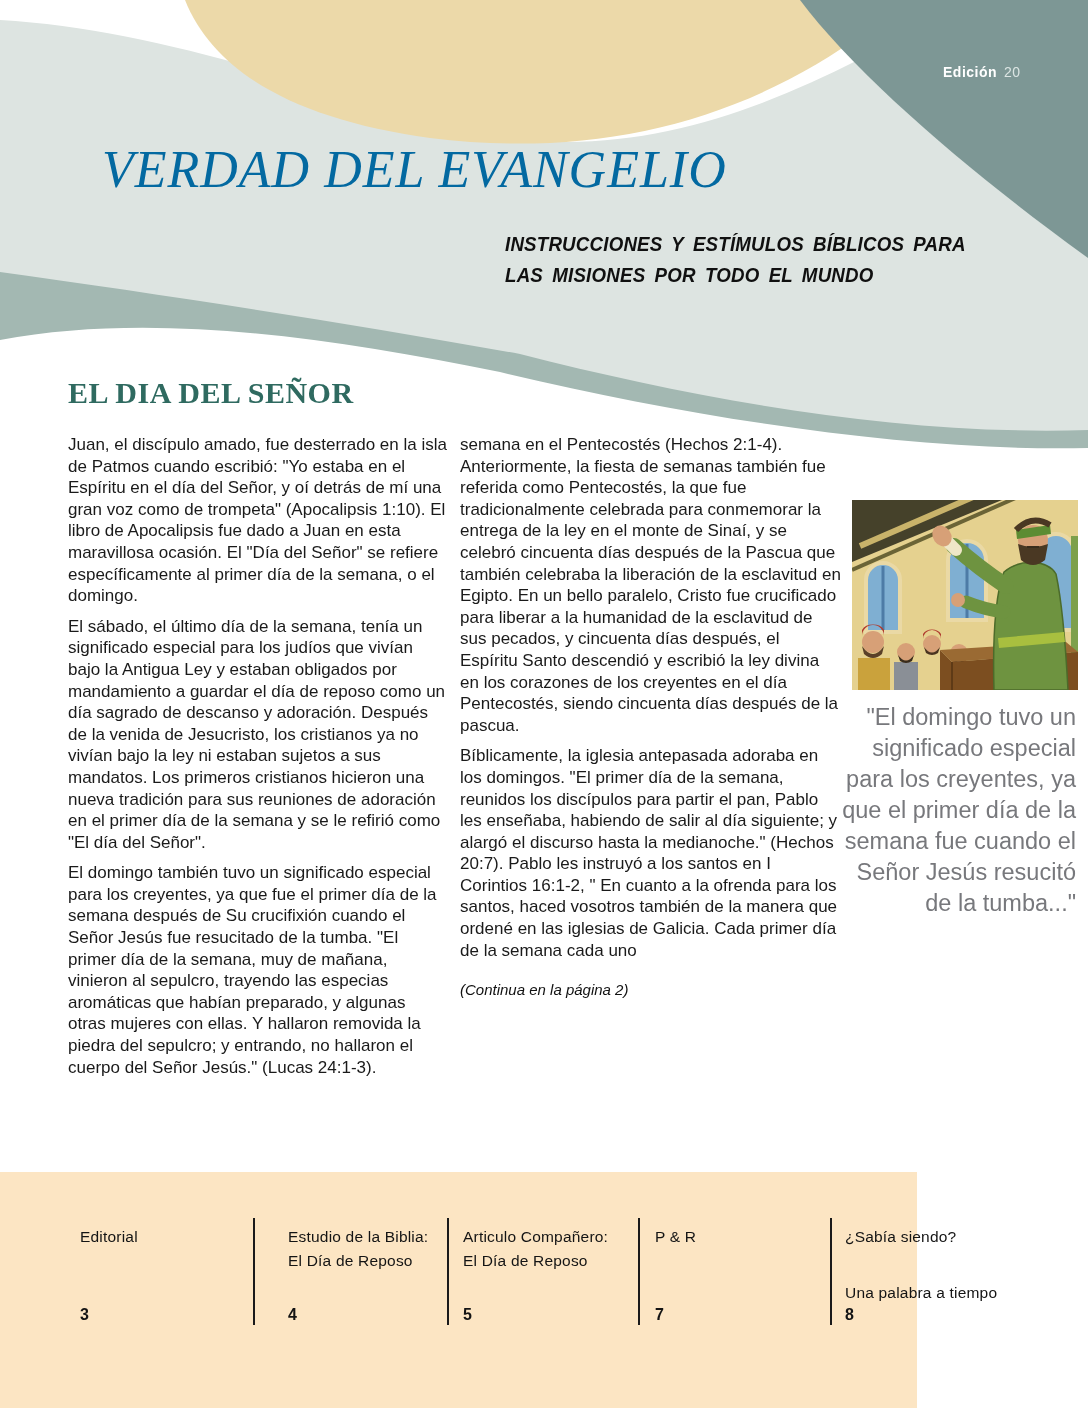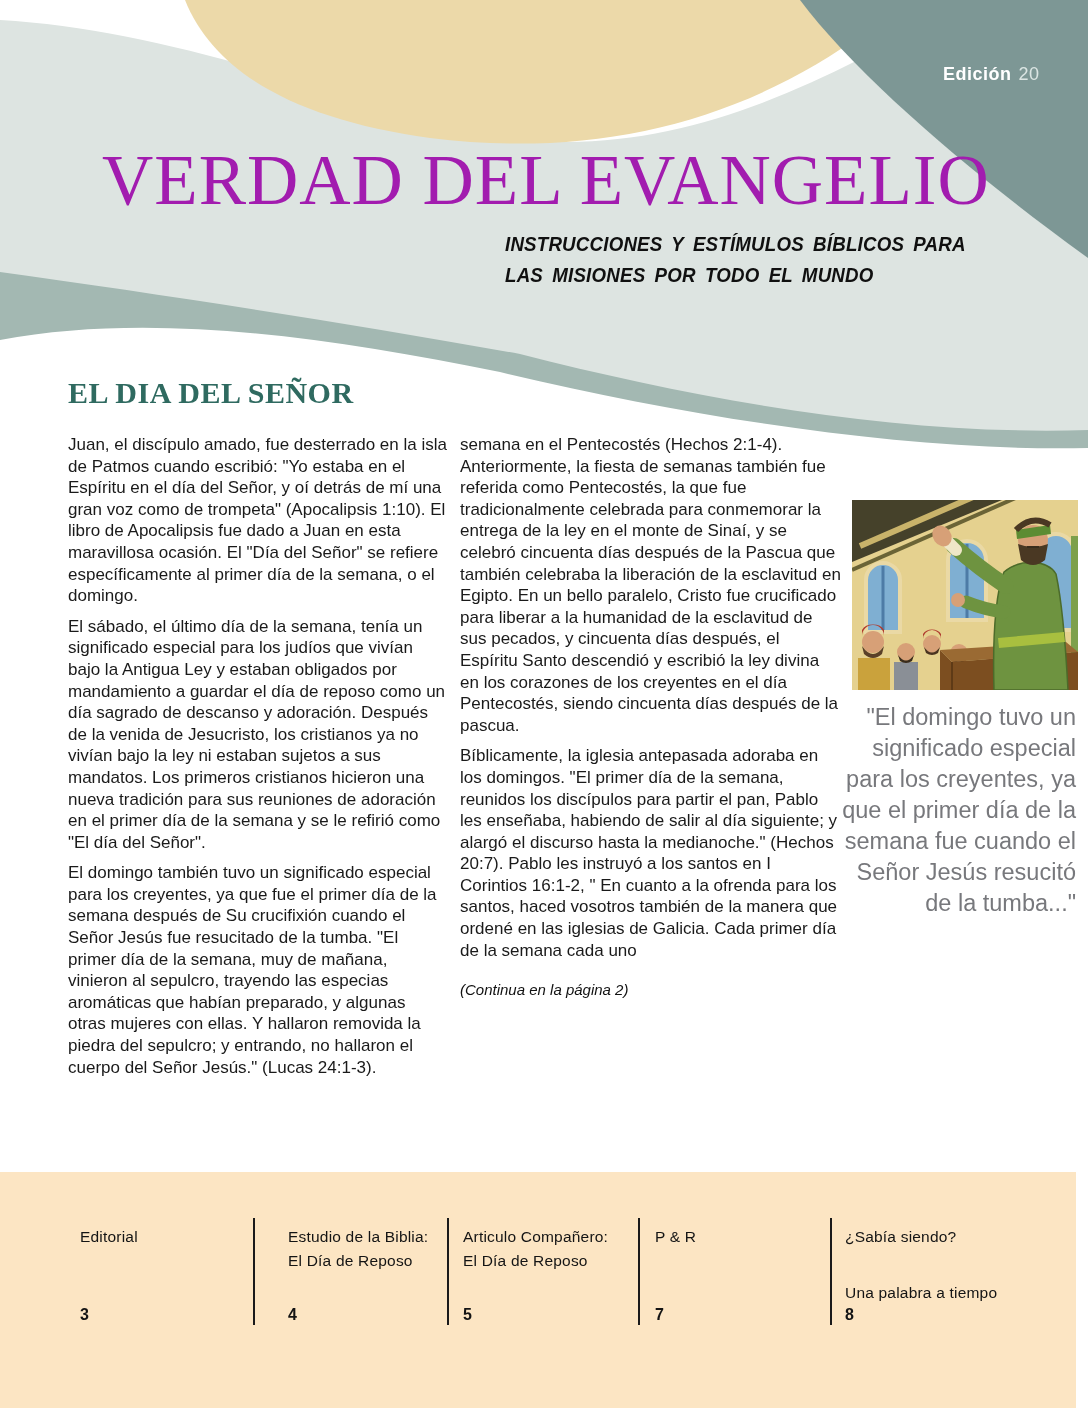--- a/index.html
+++ b/index.html
@@ -1,38 +1,38 @@
 <!DOCTYPE html>
 <html><head>
 <meta charset="utf-8">
 <style>
   html,body{margin:0;padding:0;background:#ffffff;}
   .page{position:relative;width:1088px;height:1408px;background:#ffffff;overflow:hidden;
         font-family:"Liberation Sans",sans-serif;color:#1a1a1a;}
   .masthead{position:absolute;left:0;top:0;width:1088px;height:460px;display:block;}
-  .edition{position:absolute;left:943px;top:64px;color:#ffffff;font-size:18px;font-weight:600;
+  .edition{position:absolute;left:943px;top:64px;color:#ffffff;font-size:14px;font-weight:600;
            letter-spacing:.5px;white-space:nowrap;}
   .edition .ed-num{font-weight:300;color:#e6eeec;opacity:.9;margin-left:7px;}
   .title{position:absolute;left:102px;top:140px;margin:0;font-family:"Liberation Serif",serif;
-         font-weight:400;font-size:71px;letter-spacing:1px;color:#a21caf;white-space:nowrap;}
+         font-weight:400;font-size:52px;letter-spacing:1px;color:#0369a1;white-space:nowrap;font-style:italic;}
   .subtitle{position:absolute;left:505px;top:229px;font-style:italic;font-weight:700;
             font-size:19.5px;line-height:31px;letter-spacing:.2px;word-spacing:4px;color:#101010;
             transform:scaleX(.96);transform-origin:left top;white-space:nowrap;}
   .heading{position:absolute;left:68px;top:376px;margin:0;font-family:"Liberation Serif",serif;
            font-weight:700;font-size:30px;letter-spacing:.5px;color:#2f6a60;white-space:nowrap;}
   .col{position:absolute;top:426px;font-size:17px;line-height:21.6px;color:#1a1a1a;}
   .col p{margin:8px 0 9px 0;}
   .col1{left:68px;width:379px;}
   .col2{left:460px;width:381px;}
   .continua{text-align:left;padding-right:22px;font-style:italic;font-size:15px;
             margin-top:18px !important;color:#111;}
   .illus{position:absolute;left:852px;top:500px;width:226px;height:190px;display:block;}
   .quote{position:absolute;left:840px;top:702px;width:236px;margin:0;text-align:right;
          font-size:23.5px;line-height:31px;color:#77787c;}
-  .toc{position:absolute;left:0;top:1172px;width:1076px;height:236px;background:#fce5c3;}
+  .toc{position:absolute;left:0;top:1172px;width:917px;height:236px;background:#fce5c3;}
   .tdiv{position:absolute;top:46px;width:2px;height:107px;background:#1a1a1a;}
   .d1{left:253px}.d2{left:447px}.d3{left:638px}.d4{left:830px}
   .titem{position:absolute;top:53px;width:182px;font-size:15.5px;font-weight:500;
          letter-spacing:.2px;color:#141414;line-height:24px;}
   .i1{left:80px}.i2{left:288px}.i3{left:463px}.i4{left:655px}.i5{left:845px}
   .tlabel2.gap{margin-top:32px;}
   .tpage{position:absolute;top:78px;left:0;font-size:16px;font-weight:700;}
 </style>
 </head>
 <body>

